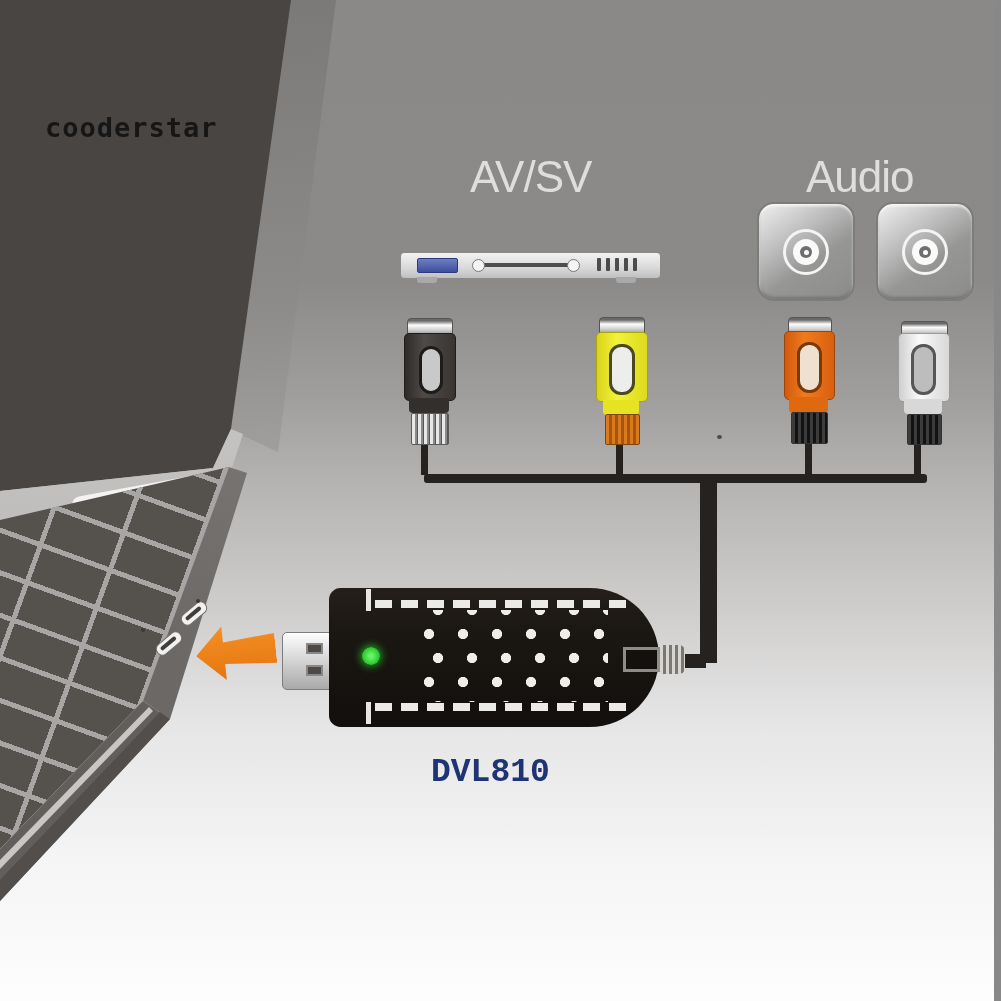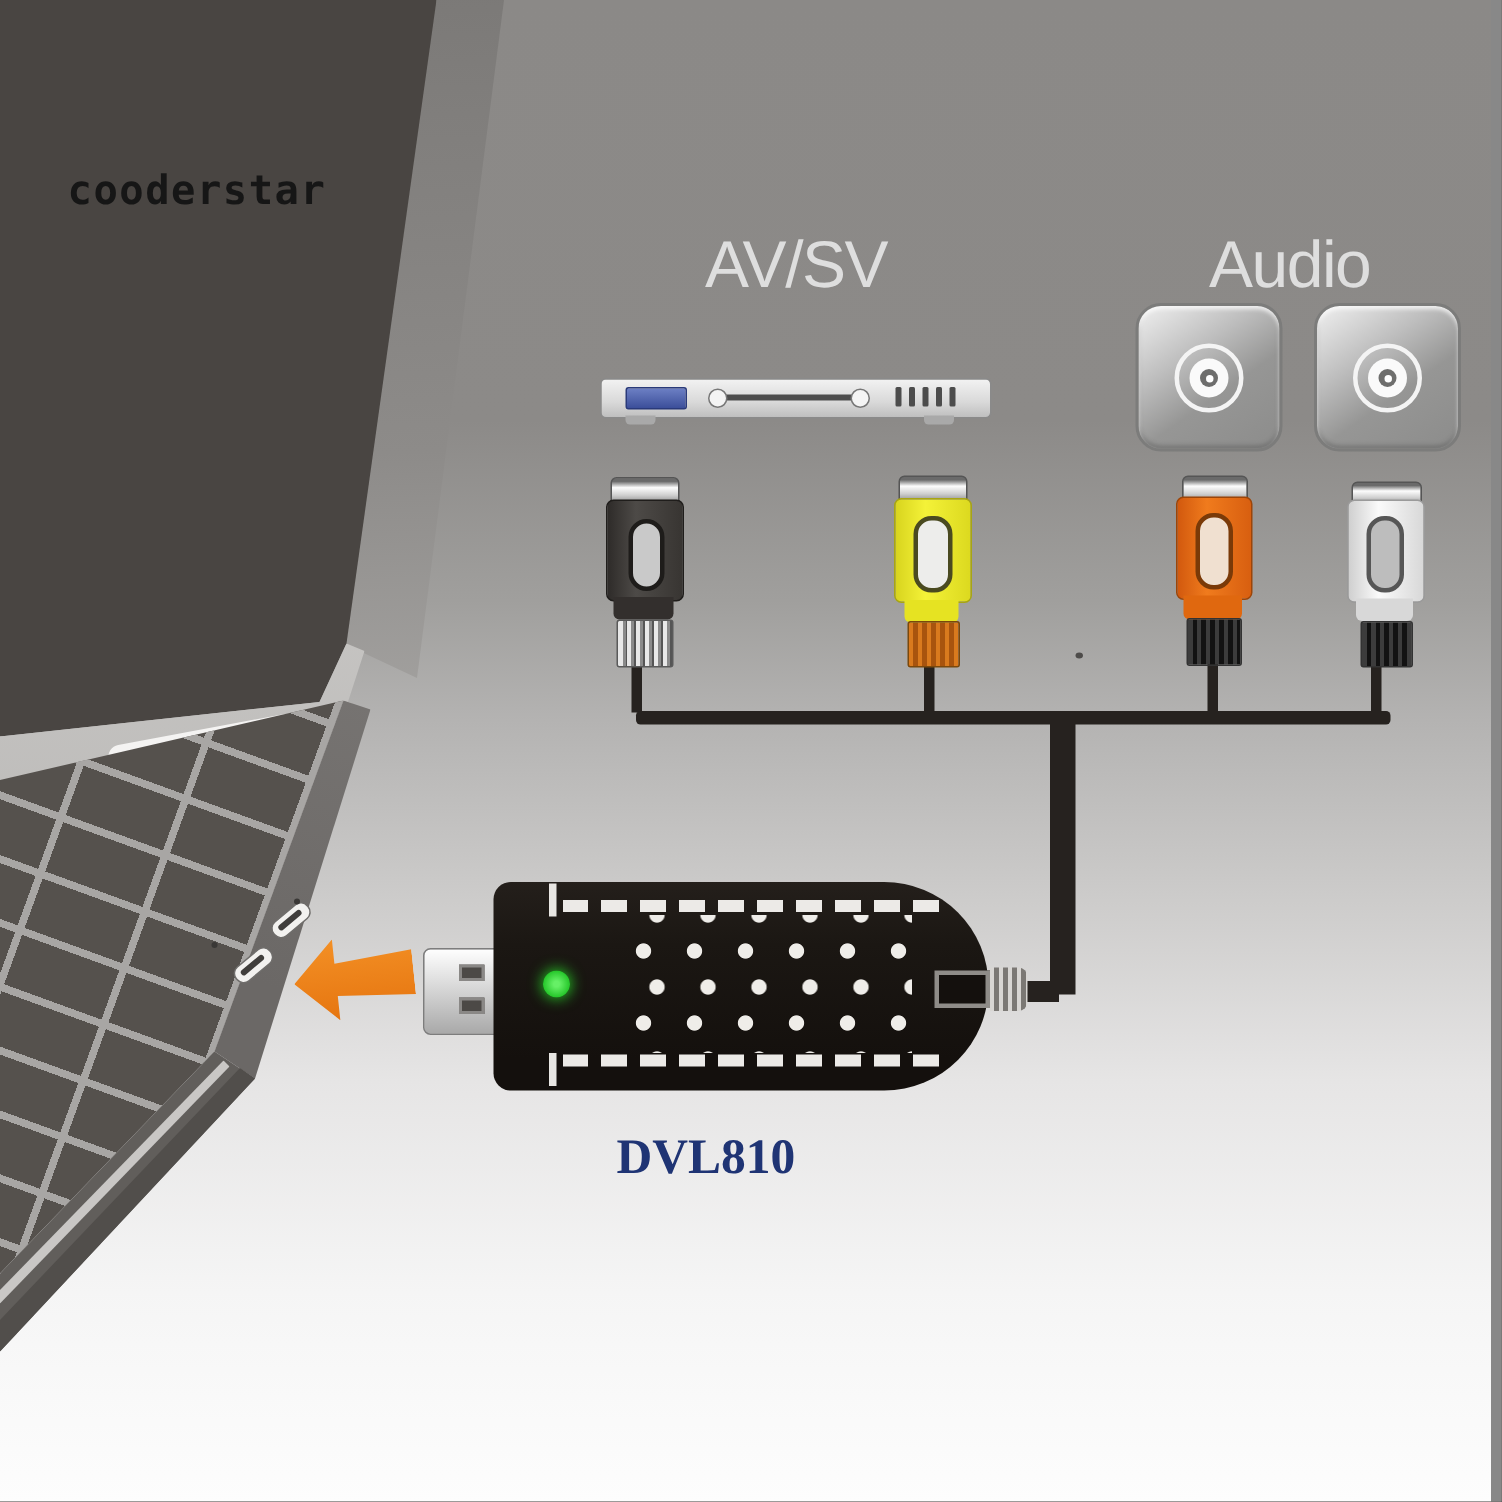--- a/index.html
+++ b/index.html
@@ -44,21 +44,21 @@
 
   
   .arrow{left:196px;top:622px;width:80px;height:60px;transform:rotate(-6deg);
       clip-path:polygon(0% 50%,35% 5%,35% 32%,100% 25%,100% 75%,35% 68%,35% 95%);
       background:linear-gradient(180deg,#f49126,#e5740f);}
 
   
   .lbl{font-size:44px;letter-spacing:-1px;color:#dedede;}
   .avsv{left:470px;top:152px;}
   .audio{left:806px;top:152px;}
-  .model{left:411px;top:754px;font-family:Liberation Serif, serif;font-weight:bold;
+  .model{left:431px;top:754px;font-family:Liberation Mono, monospace;font-weight:bold;
       font-size:33px;color:#1f3474;}
 
   
   .dvd{left:400px;top:252px;width:261px;height:32px;}
   .dvd .shell{left:0;top:0;width:259px;height:25px;border:1px solid #8a8a8a;border-radius:4px;
       background:linear-gradient(180deg,#f2f2f2,#d9d9d9 60%,#bfbfbf);}
   .dvd .disp{left:17px;top:6px;width:39px;height:13px;border:1px solid #2a3a7a;border-radius:2px;
       background:linear-gradient(180deg,#6c7fc4,#3c4f9a);}
   .dvd .tray{left:78px;top:11px;width:98px;height:4px;background:#4e4e4e;border-radius:2px;}
   .dvd .knob{width:11px;height:11px;border-radius:50%;background:#f4f4f4;border:1px solid #777;top:7px;}

